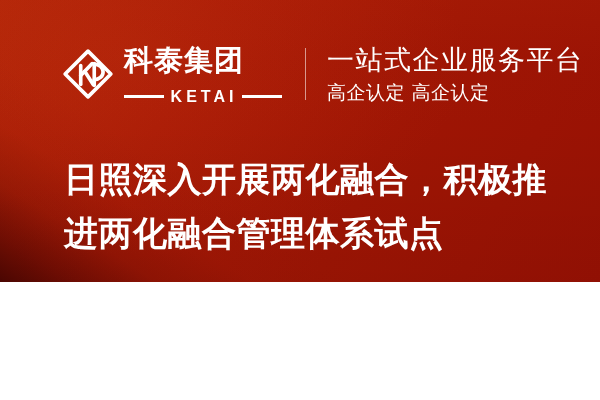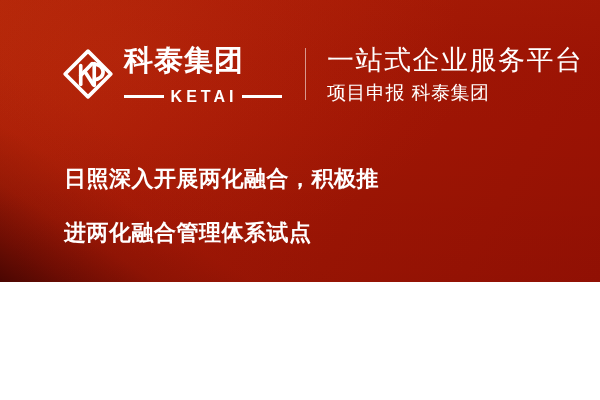--- a/index.html
+++ b/index.html
@@ -144,21 +144,21 @@
     font-family: "DejaVu Sans", "Liberation Sans", sans-serif;
   }
 
   
   .headline {
     position: absolute;
     left: 64px;
     top: 152px;
     width: 500px;
     color: #ffffff;
-    font-size: 22px;
+    font-size: 34px;
     line-height: 54px;
     font-weight: 700;
     letter-spacing: 0.5px;
     font-family: "DejaVu Sans", "Liberation Sans", sans-serif;
   }
   .headline-line {
     display: block;
     white-space: nowrap;
   }
 </style>
@@ -197,21 +197,21 @@
           <span class="brand-en">KETAI</span>
           <span class="brand-rule"></span>
         </div>
       </div>
     </div>
 
     <div class="divider"></div>
 
     <div class="tagline">
       <div class="tagline-main">一站式企业服务平台</div>
-      <div class="tagline-sub">项目申报 科泰集团</div>
+      <div class="tagline-sub">高企认定 高企认定</div>
     </div>
 
   </div>
 
   <div class="headline">
     <span class="headline-line">日照深入开展两化融合，积极推</span>
     <span class="headline-line">进两化融合管理体系试点</span>
   </div>
 
 </div>

